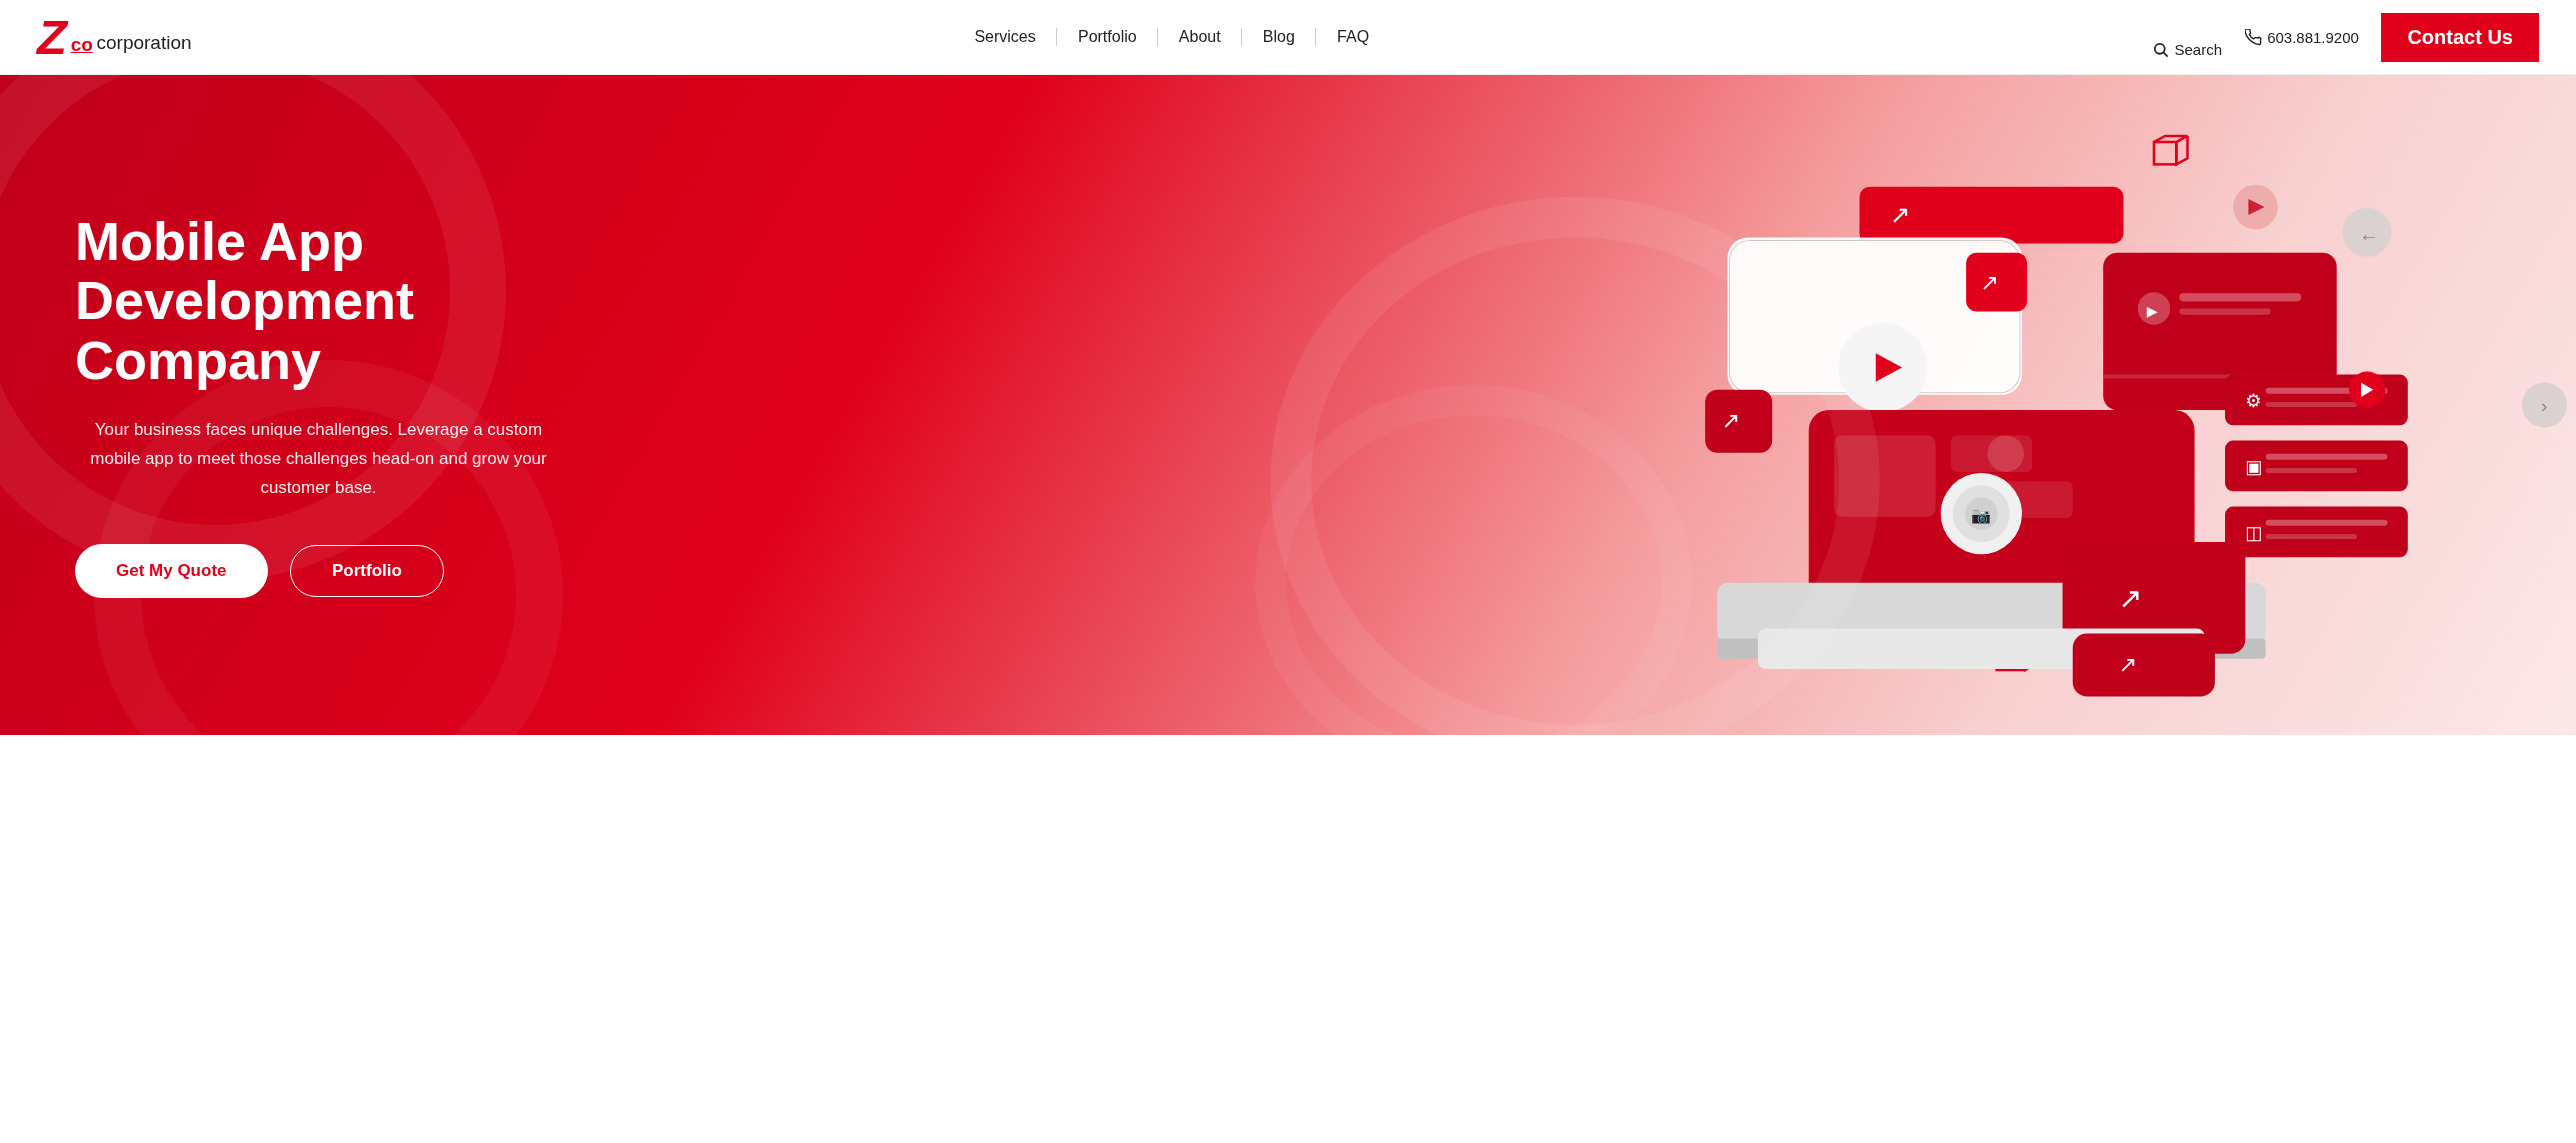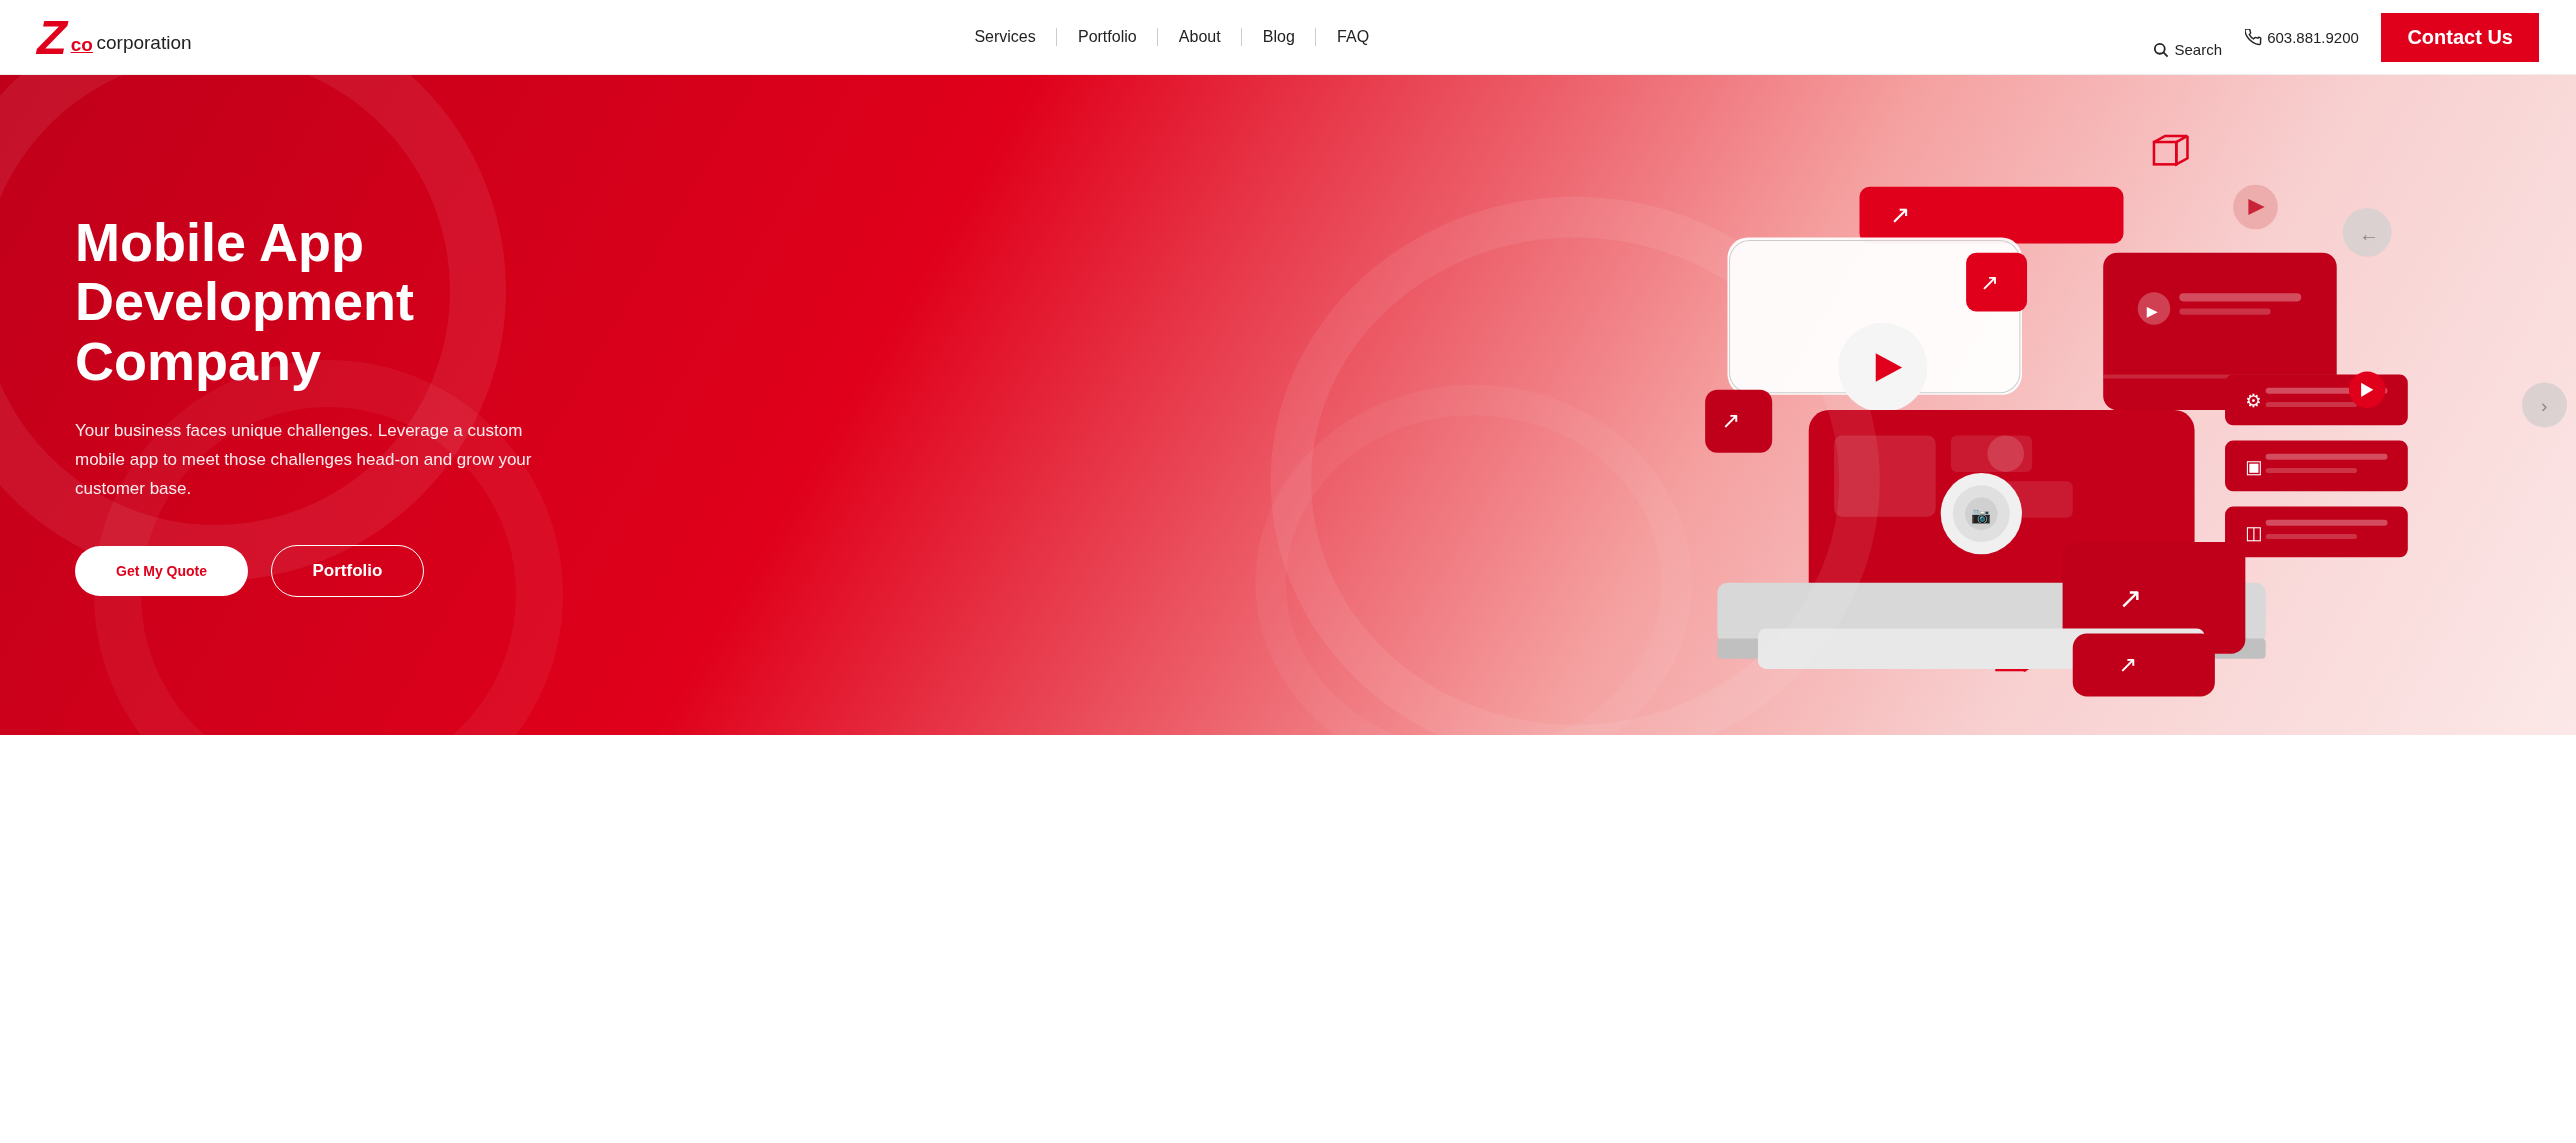--- a/index.html
+++ b/index.html
@@ -147,32 +147,33 @@
       color: #fff;
       line-height: 1.1;
       margin-bottom: 26px;
     }
     .hero-subtitle {
       font-size: 17px;
       color: rgba(255,255,255,0.92);
       line-height: 1.7;
       margin-bottom: 41px;
       max-width: 487px;
+      text-align: center;
     }
     .hero-buttons {
       display: flex;
       gap: 22.5px;
       align-items: center;
     }
     .btn-quote {
       background: #fff;
       color: #e0001b;
       border: none;
       padding: 17px 41px;
-      font-size: 14px;
+      font-size: 17px;
       font-weight: 700;
       border-radius: 37px;
       cursor: pointer;
     }
     .btn-portfolio {
       background: transparent;
       color: #fff;
       border: 1.9px solid #fff;
       padding: 15px 41px;
       font-size: 17px;

